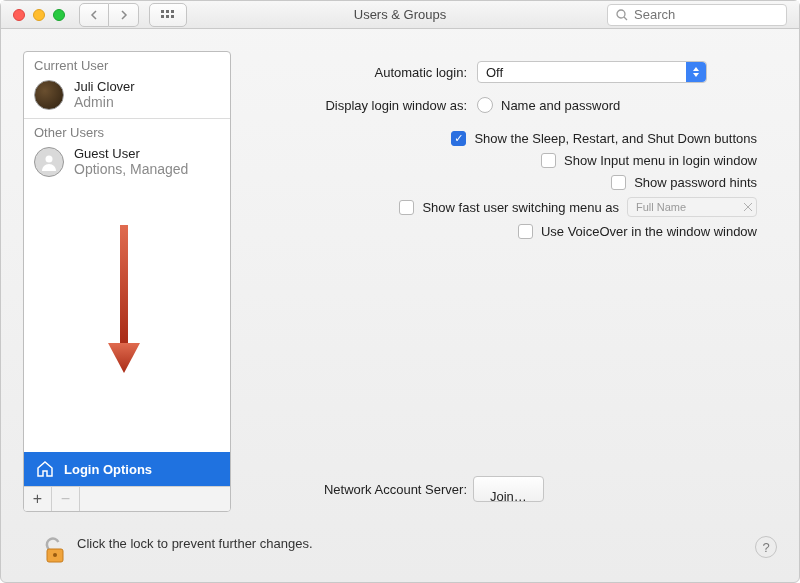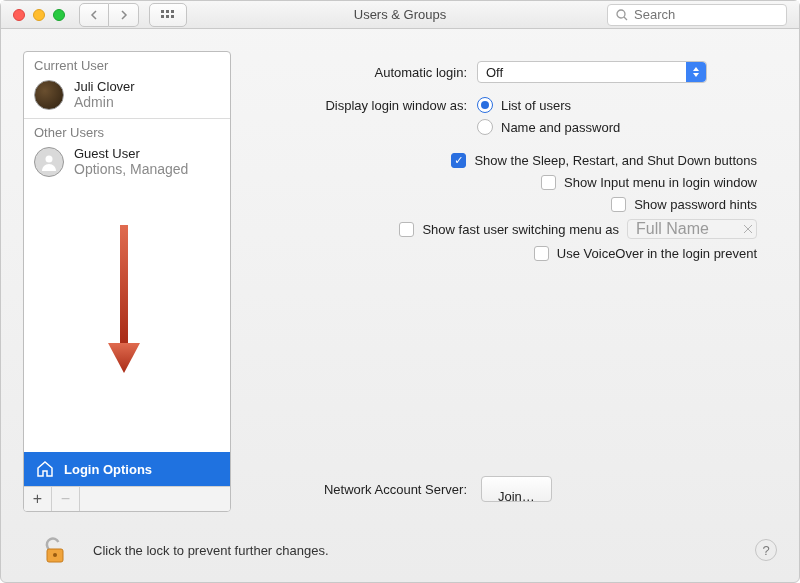--- a/index.html
+++ b/index.html
@@ -198,47 +198,47 @@
     }
     .mini-select {
       height:20px; width:130px;
       background:#f3f3f3;
       border:1px solid #d8d8d8;
       border-radius:4px;
       display:flex; align-items:center;
       padding:0 16px 0 8px;
       position:relative;
       color:#9a9a9a;
-      font-size:16px;
+      font-size:11px;
     }
     .mini-select::after {
       content:"";
       position:absolute; right:4px; top:50%; transform:translateY(-50%);
       width:8px; height:10px;
       background:
         linear-gradient(45deg, transparent 45%, #b0b0b0 45% 55%, transparent 55%),
         linear-gradient(-45deg, transparent 45%, #b0b0b0 45% 55%, transparent 55%);
     }
     .nas-row {
       margin-top:auto;
-      display:flex; align-items:center; gap:14px;
+      display:flex; align-items:center; gap:6px;
       padding-bottom: 10px;
     }
     .nas-label { width:200px; text-align:right; }
     .btn {
       height:22px; padding:12px 16px;
       background: linear-gradient(#fefefe, #f1f1f1);
       border:1px solid #c5c5c5; border-radius:4px;
       color:#222;
     }
     
     .footer {
-      display:flex; align-items:center;
+      display:flex; 
       padding: 10px 22px 18px 42px;
-      gap:26px;
+      gap:10px;
       position:relative;
     }
     .lock-ico { width:24px; height:28px; flex:none; }
     .help-btn {
       margin-left:auto;
       width:22px; height:22px; border-radius:50%;
       border:1px solid #c5c5c5;
       display:flex; align-items:center; justify-content:center;
       color:#7a7a7a; font-size:13px;
     }
@@ -344,24 +344,20 @@
         <div class="select">
           <span>Off</span>
           <div class="select-arrow"></div>
         </div>
       </div>
 
       <div class="row" style="align-items:flex-start;">
         <div class="label-right" style="padding-top:1px;">Display login window as:</div>
         <div class="radio-col">
           <div class="radio-row">
-            <div class="radio selected"></div>
-            <span>List of users</span>
-          </div>
-          <div class="radio-row">
             <div class="radio"></div>
             <span>Name and password</span>
           </div>
         </div>
       </div>
 
       <div class="check-list">
         <div class="check-row">
           <div class="checkbox checked"></div>
           <span>Show the Sleep, Restart, and Shut Down buttons</span>
@@ -376,21 +372,21 @@
         </div>
         <div class="check-row">
           <div class="checkbox"></div>
           <span>Show fast user switching menu as</span>
           <div class="mini-select">
             <span>Full Name</span>
           </div>
         </div>
         <div class="check-row">
           <div class="checkbox"></div>
-          <span>Use VoiceOver in the login prevent</span>
+          <span>Use VoiceOver in the window window</span>
         </div>
       </div>
 
       <div class="nas-row">
         <div class="nas-label">Network Account Server:</div>
         <div class="btn"><span>Join…</span></div>
       </div>
 
     </div>
   </div>

